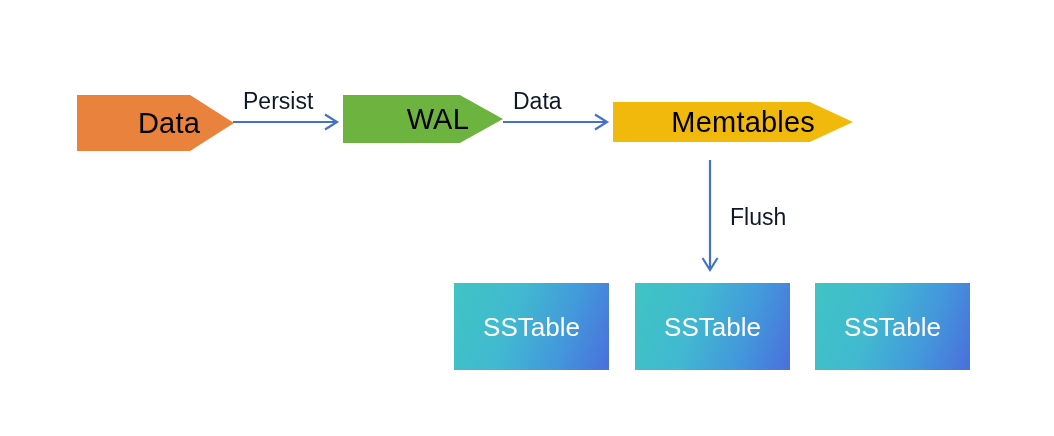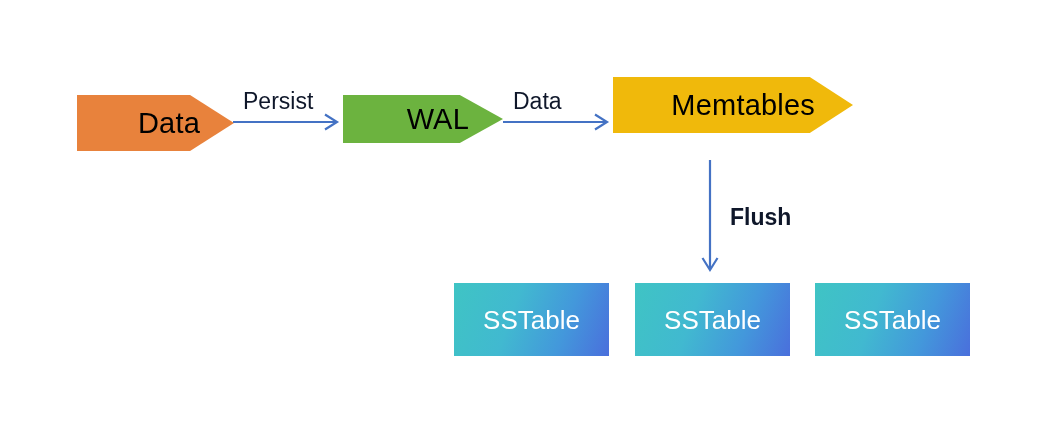--- a/index.html
+++ b/index.html
@@ -52,35 +52,35 @@
     top: 95px;
     width: 160px;
     height: 48px;
     background: #6cb33f;
     -webkit-clip-path: polygon(0 0, 73% 0, 100% 50%, 73% 100%, 0 100%);
     clip-path: polygon(0 0, 73% 0, 100% 50%, 73% 100%, 0 100%);
     padding-right: 34px;
   }
   .shape-memtables {
     left: 613px;
-    top: 77px;
+    top: 102px;
     width: 240px;
-    height: 56px;
+    height: 40px;
     background: #f0b90b;
     -webkit-clip-path: polygon(0 0, 82% 0, 100% 50%, 82% 100%, 0 100%);
     clip-path: polygon(0 0, 82% 0, 100% 50%, 82% 100%, 0 100%);
     padding-right: 38px;
   }
 
   
   .sstable {
     position: absolute;
     top: 283px;
     width: 155px;
-    height: 73px;
+    height: 87px;
     display: flex;
     align-items: center;
     justify-content: center;
     color: #ffffff;
     font-size: 26px;
     line-height: 1;
     white-space: nowrap;
     background: linear-gradient(110deg, #3fc4c4 0%, #41b9d0 38%, #4398db 70%, #4a6fdc 100%);
     box-sizing: border-box;
   }
@@ -101,21 +101,21 @@
   
   .edge-label {
     position: absolute;
     font-size: 23px;
     line-height: 1;
     color: #0f172a;
     white-space: nowrap;
   }
   .lbl-persist { left: 243px; top: 90px; }
   .lbl-apply   { left: 513px; top: 90px; }
-  .lbl-flush   { left: 730px; top: 206px; font-weight: bold; }
+  .lbl-flush   { left: 730px; top: 206px; }
 </style>
 </head>
 <body>
 
 <div id="canvas">
 
   <div class="chevron shape-data">
     <span class="chev-label">Data</span>
   </div>
 

